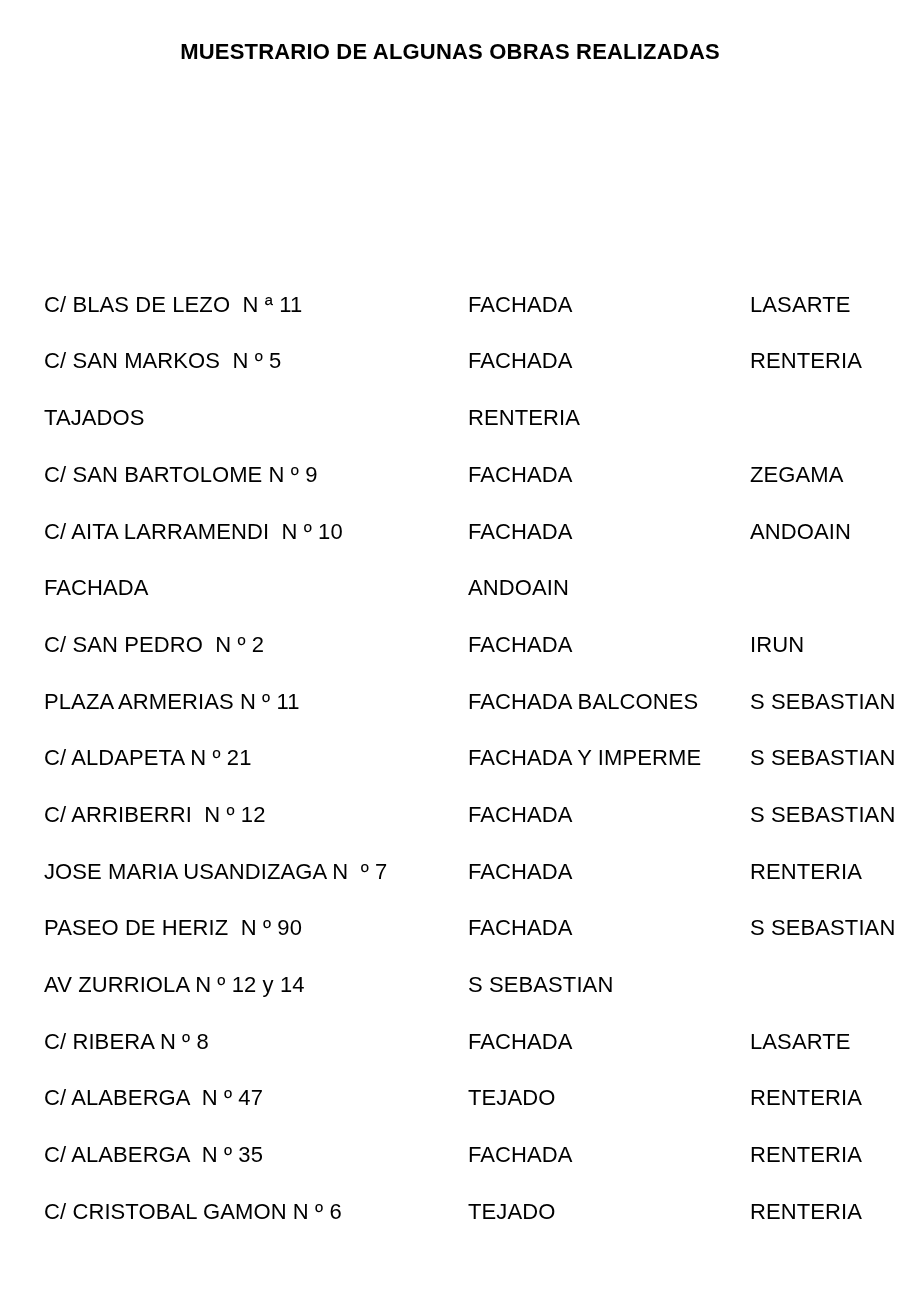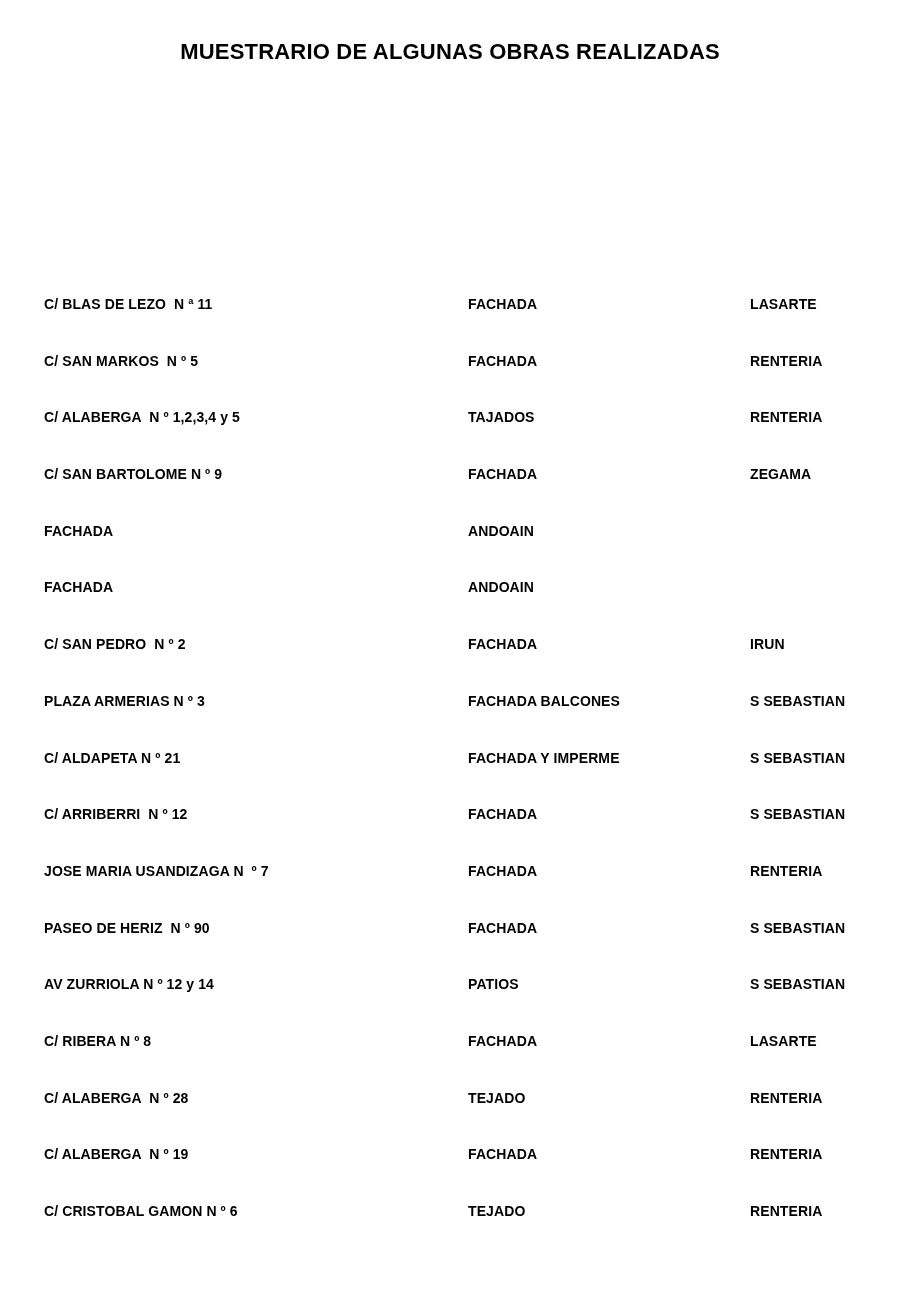--- a/index.html
+++ b/index.html
@@ -36,25 +36,24 @@
     right: 0;
   }
   .works-row {
     height: 56.7px;
     display: grid;
     grid-template-columns: 424px 282px 1fr;
     align-items: center;
     padding-left: 44px;
   }
   .cell {
-    font-size: 14px;
+    font-size: 22px;
     line-height: 1.05;
     white-space: pre;
     letter-spacing: 0.1px;
-    font-weight: bold;
   }
 </style>
 </head>
 <body>
 
 <div class="page">
   <h1 class="doc-title">MUESTRARIO DE ALGUNAS OBRAS REALIZADAS</h1>
 
   <div class="works-list">
   <div class="works-row">
@@ -63,49 +62,49 @@
     <span class="cell">LASARTE</span>
   </div>
 
   <div class="works-row">
     <span class="cell">C/ SAN MARKOS  N º 5</span>
     <span class="cell">FACHADA</span>
     <span class="cell">RENTERIA</span>
   </div>
 
   <div class="works-row">
-    <span class="cell">C/ ALABERGA  N º 1,2,3,4 y 5</span>
     <span class="cell">TAJADOS</span>
     <span class="cell">RENTERIA</span>
   </div>
 
   <div class="works-row">
     <span class="cell">C/ SAN BARTOLOME N º 9</span>
     <span class="cell">FACHADA</span>
     <span class="cell">ZEGAMA</span>
   </div>
 
   <div class="works-row">
+    <span class="cell">C/ AITA LARRAMENDI  N º 10</span>
     <span class="cell">FACHADA</span>
     <span class="cell">ANDOAIN</span>
   </div>
 
   <div class="works-row">
     <span class="cell">FACHADA</span>
     <span class="cell">ANDOAIN</span>
   </div>
 
   <div class="works-row">
     <span class="cell">C/ SAN PEDRO  N º 2</span>
     <span class="cell">FACHADA</span>
     <span class="cell">IRUN</span>
   </div>
 
   <div class="works-row">
-    <span class="cell">PLAZA ARMERIAS N º 3</span>
+    <span class="cell">PLAZA ARMERIAS N º 11</span>
     <span class="cell">FACHADA BALCONES</span>
     <span class="cell">S SEBASTIAN</span>
   </div>
 
   <div class="works-row">
     <span class="cell">C/ ALDAPETA N º 21</span>
     <span class="cell">FACHADA Y IMPERME</span>
     <span class="cell">S SEBASTIAN</span>
   </div>
 
@@ -122,38 +121,37 @@
   </div>
 
   <div class="works-row">
     <span class="cell">PASEO DE HERIZ  N º 90</span>
     <span class="cell">FACHADA</span>
     <span class="cell">S SEBASTIAN</span>
   </div>
 
   <div class="works-row">
     <span class="cell">AV ZURRIOLA N º 12 y 14</span>
-    <span class="cell">PATIOS</span>
     <span class="cell">S SEBASTIAN</span>
   </div>
 
   <div class="works-row">
     <span class="cell">C/ RIBERA N º 8</span>
     <span class="cell">FACHADA</span>
     <span class="cell">LASARTE</span>
   </div>
 
   <div class="works-row">
-    <span class="cell">C/ ALABERGA  N º 28</span>
+    <span class="cell">C/ ALABERGA  N º 47</span>
     <span class="cell">TEJADO</span>
     <span class="cell">RENTERIA</span>
   </div>
 
   <div class="works-row">
-    <span class="cell">C/ ALABERGA  N º 19</span>
+    <span class="cell">C/ ALABERGA  N º 35</span>
     <span class="cell">FACHADA</span>
     <span class="cell">RENTERIA</span>
   </div>
 
   <div class="works-row">
     <span class="cell">C/ CRISTOBAL GAMON N º 6</span>
     <span class="cell">TEJADO</span>
     <span class="cell">RENTERIA</span>
   </div>
 </div>

